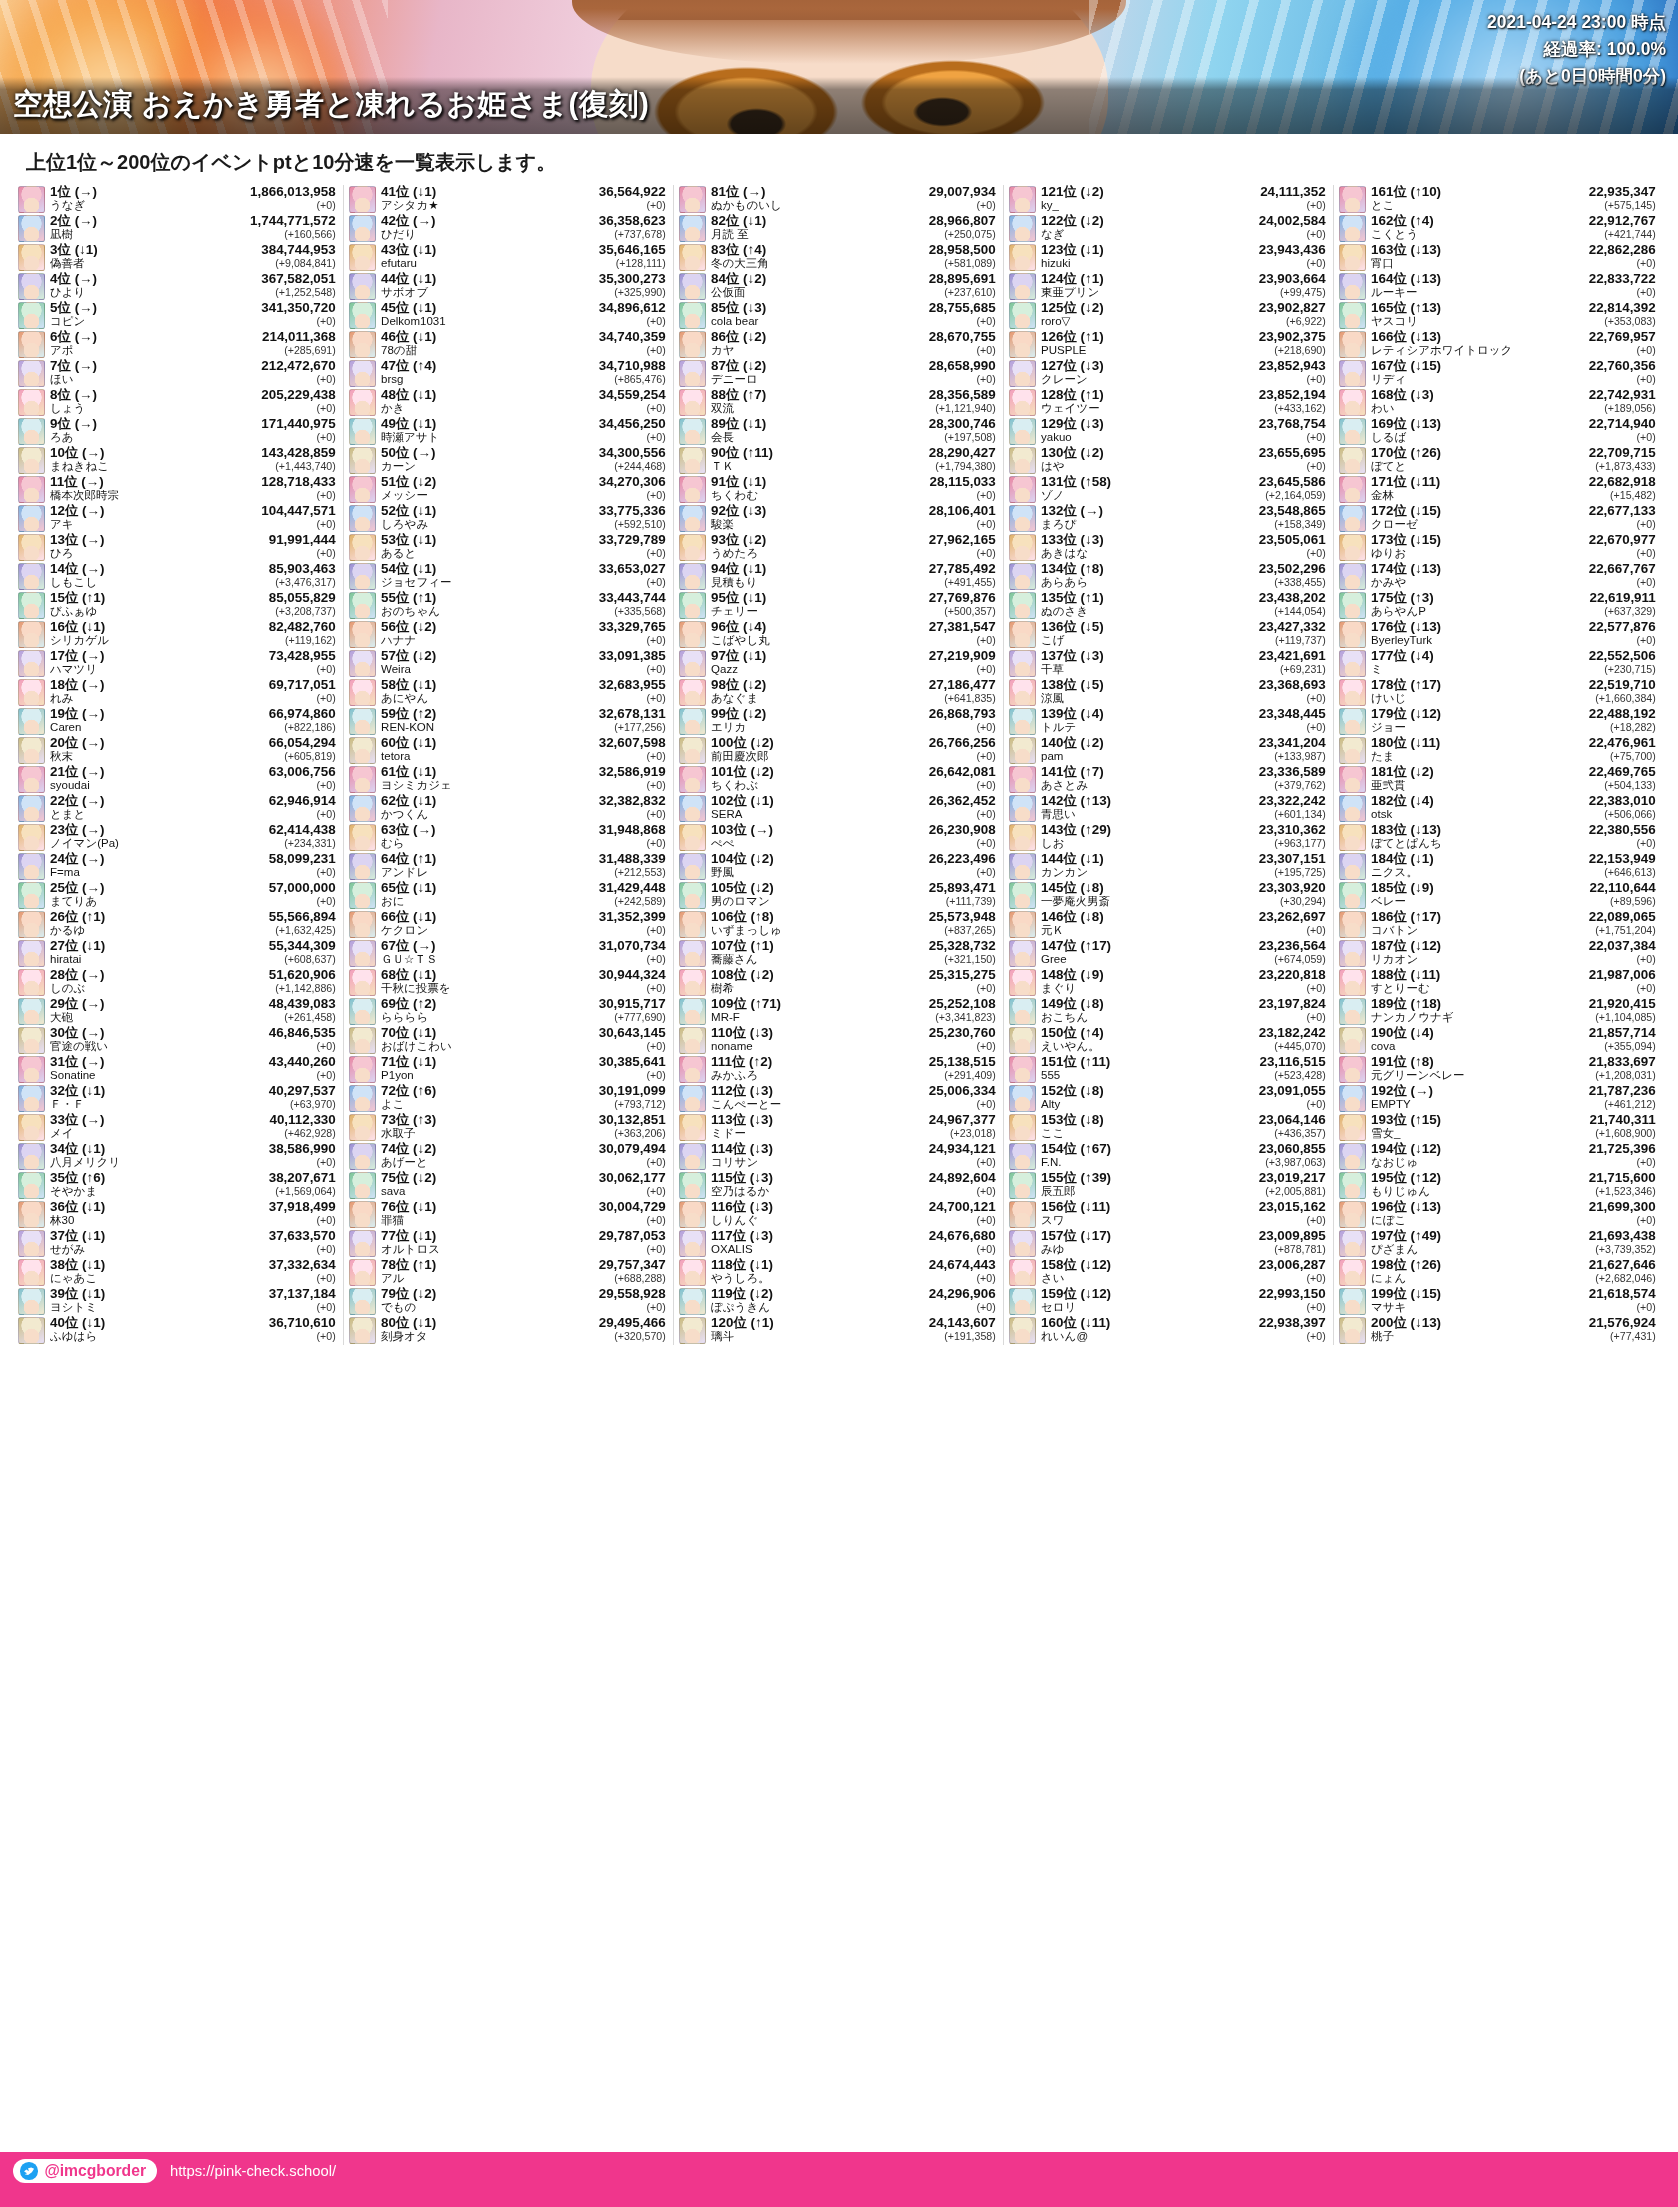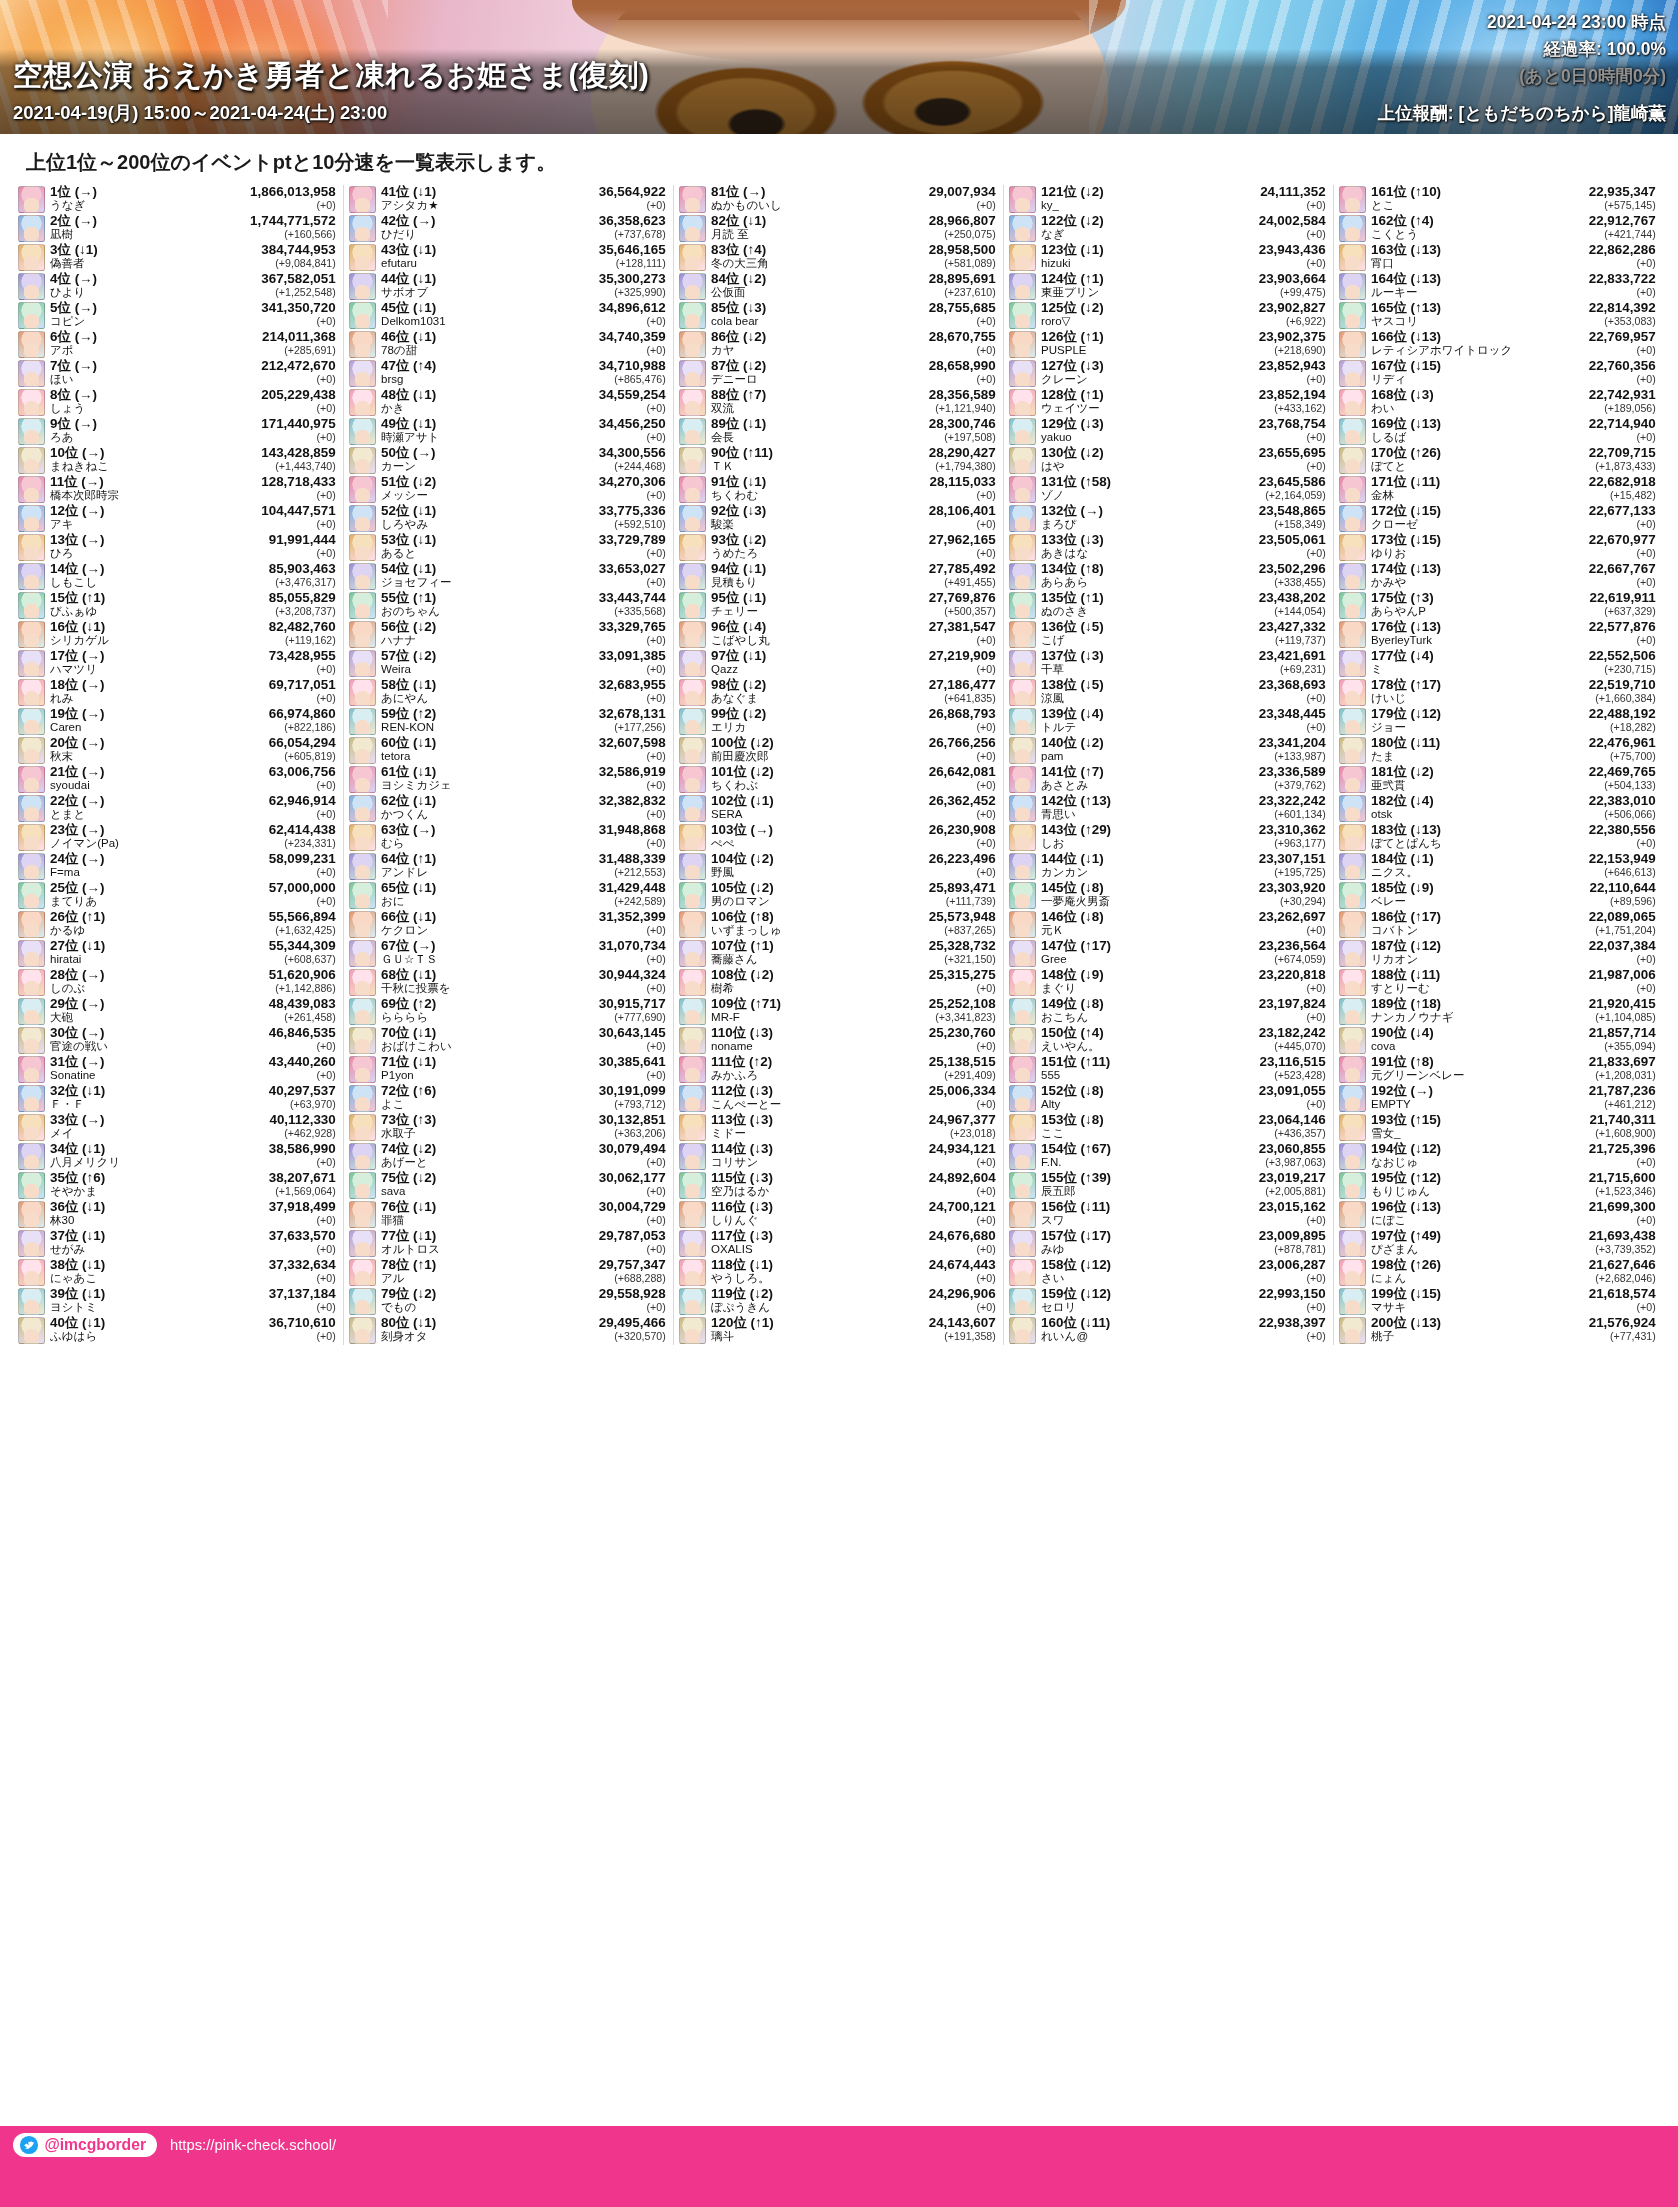--- a/index.html
+++ b/index.html
@@ -132,21 +132,21 @@
     flex: 0 0 auto;
     text-align:right;
     line-height:1.02;
     padding-right:1.8px;
   }
   .pt { font-size:13.4px; font-weight:bold; color:#111; white-space:nowrap; }
   .dl { font-size:10.6px; color:#333; white-space:nowrap; margin-top:1.8px; }
 
   
   .footer {
-    position:absolute; left:0; bottom:0; width:1679px; height:81px;
+    position:absolute; left:0; bottom:0; width:1679px; height:55px;
     background:#f0368c;
     color:#fff;
     padding: 7.4px 13px;
   }
   .f-row1 { display:flex; align-items:center; gap:13px; }
   .tw-badge {
     display:flex; align-items:center; gap:6.5px;
     background:#ffffff; color:#f0368c;
     border-radius:14.8px; padding:2.8px 11px 2.8px 7.4px;
     font-size:15.7px; font-weight:bold;
@@ -177,24 +177,20 @@
   <div class="stripes"></div>
 
   <div class="hdr-right">
     <div>2021-04-24 23:00 時点</div>
     <div>経過率: 100.0%</div>
     <div>(あと0日0時間0分)</div>
   </div>
 
   <div class="title-bar">
     <div class="ev-title">空想公演 おえかき勇者と凍れるお姫さま(復刻)</div>
-    <div class="ev-sub-row">
-      <div class="ev-period">2021-04-19(月) 15:00～2021-04-24(土) 23:00</div>
-      <div class="ev-reward">上位報酬: [ともだちのちから]龍崎薫</div>
-    </div>
   </div>
 </div>
 
 <div class="desc">上位1位～200位のイベントptと10分速を一覧表示します。</div>
 
 <div class="columns" id="columns">
     <div class="col">
       <div class="row">
         <div class="thumb" style="background: radial-gradient(circle at 50% 74%, rgb(247, 221, 201) 0px, rgb(247, 221, 201) 34%, rgba(247, 221, 201, 0) 36%), radial-gradient(circle at 50% 30%, rgb(246, 198, 210) 0px, rgb(246, 198, 210) 46%, rgba(0, 0, 0, 0) 48%), linear-gradient(150deg, rgb(233, 138, 166) 0%, rgb(220, 212, 242) 100%);"></div>
         <div class="info">

